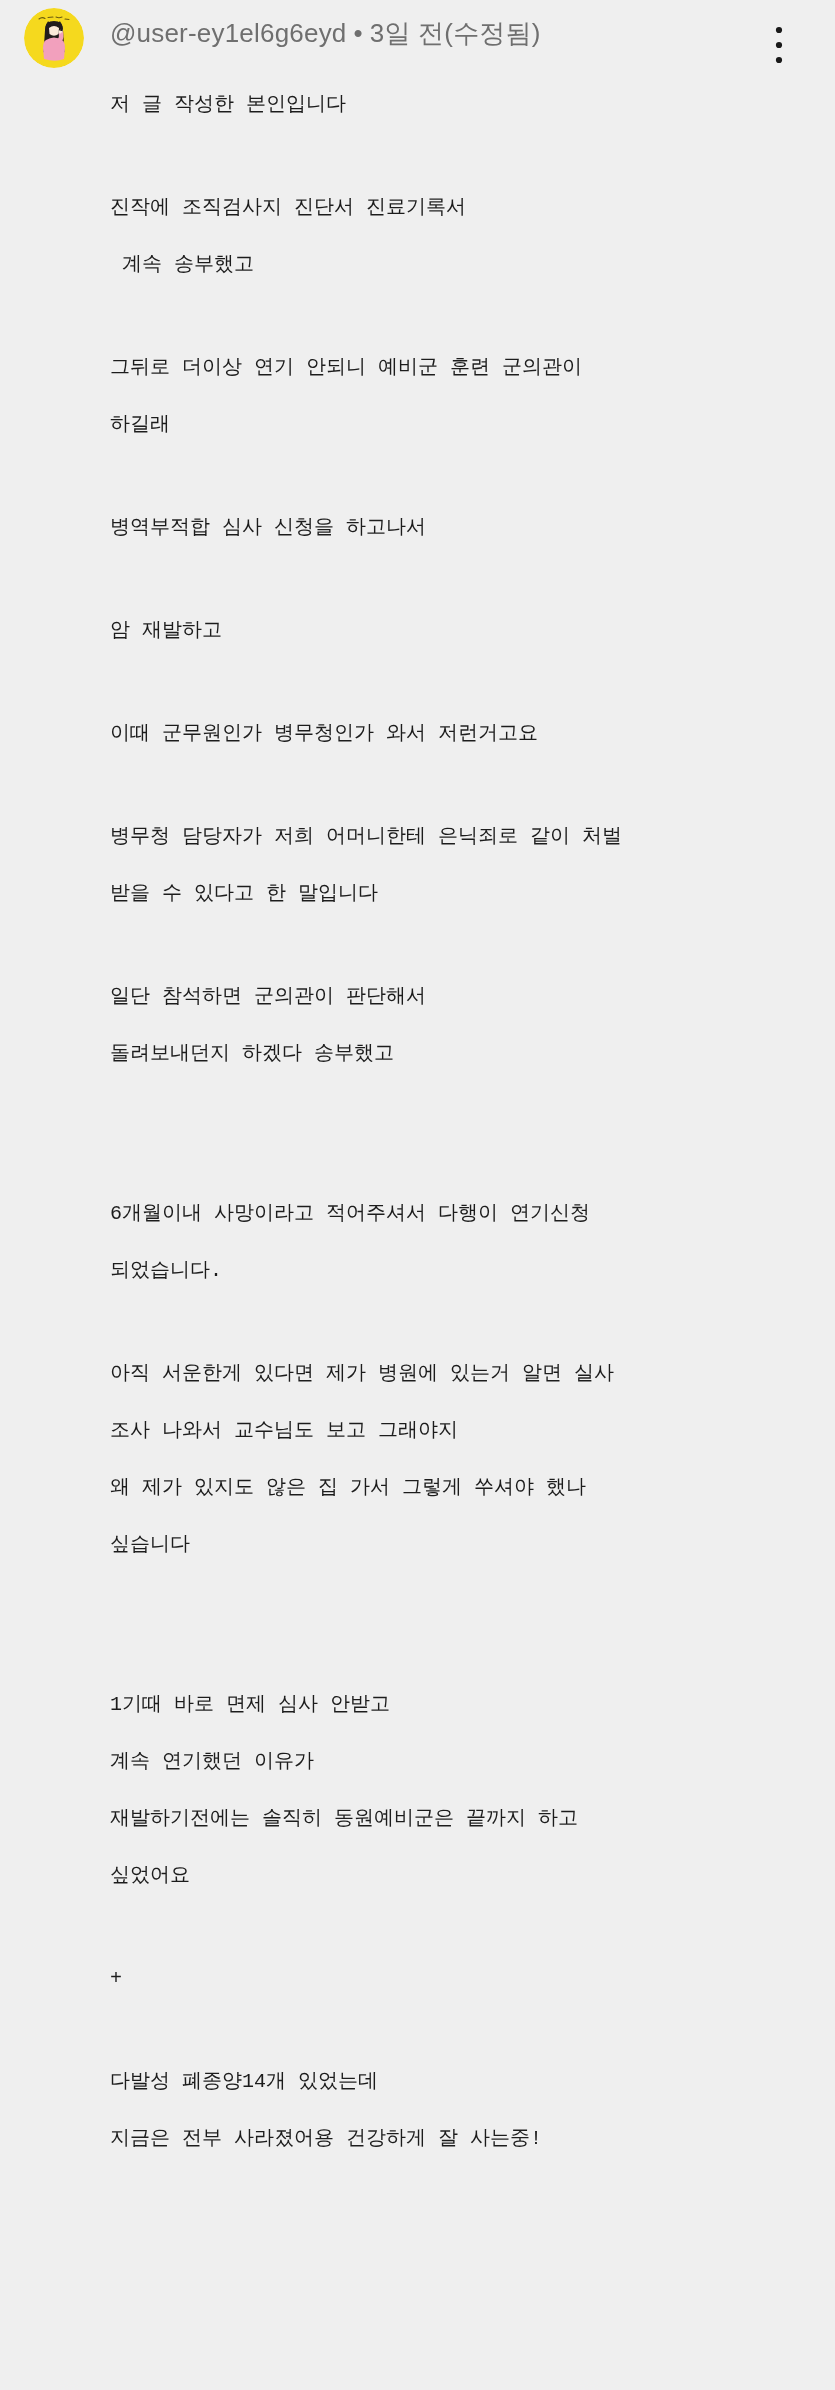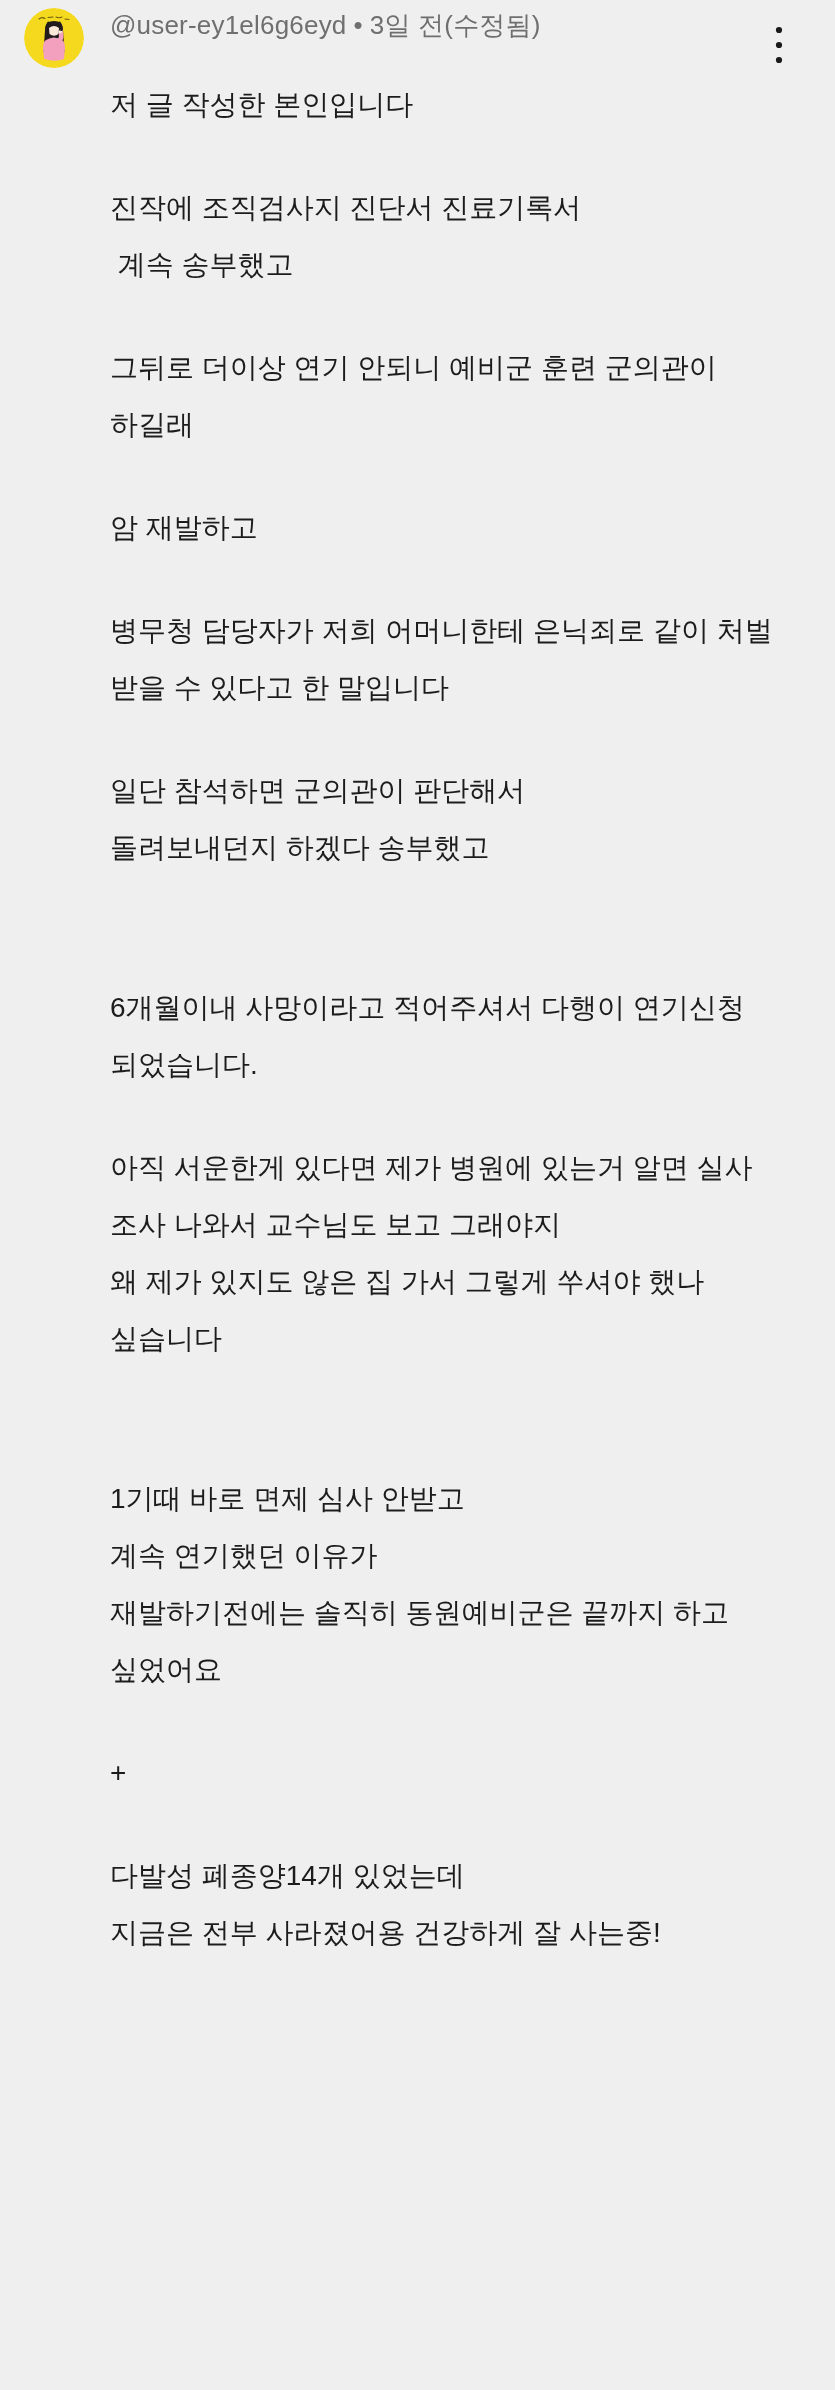--- a/index.html
+++ b/index.html
@@ -32,38 +32,38 @@
     cursor:pointer;
   }
   .avatar svg{display:block;width:100%;height:100%;}
   .content{flex:1;min-width:0;}
   .header-row{
     display:flex;
     align-items:flex-start;
     justify-content:space-between;
   }
   .header-meta{
-    margin-top:0;
+    margin-top:8px;
     font-size:26px;
     line-height:34px;
     color:var(--muted);
     letter-spacing:0.2px;
     white-space:nowrap;
   }
   .header-meta .sep{padding:0 7px;}
   .kebab{
     margin-top:14px;
     margin-right:-5px;
     width:34px;height:48px;
     display:flex;align-items:center;justify-content:center;
     background:none;border:none;cursor:pointer;
     color:#191919;
   }
   .body-text{margin-top:6px;}
-  .para{line-height:57px;font-size:28px;color:var(--text);}
+  .para{line-height:57px;font-size:20px;color:var(--text);font-family:Liberation Mono, monospace;}
   .para .line{white-space:pre-wrap;min-height:57px;}
   .para.gap-normal{margin-bottom:46px;}
   .para.gap-large{margin-bottom:103px;}
   .para.gap-none{margin-bottom:0;}
 </style>
 </head>
 <body>
 
 <div class="comment">
 
@@ -107,21 +107,27 @@
         </div>
         <div class="para gap-normal">
           <div class="line">진작에 조직검사지 진단서 진료기록서</div>
           <div class="line"> 계속 송부했고</div>
         </div>
         <div class="para gap-normal">
           <div class="line">그뒤로 더이상 연기 안되니 예비군 훈련 군의관이</div>
           <div class="line">하길래</div>
         </div>
         <div class="para gap-normal">
+          <div class="line">병역부적합 심사 신청을 하고나서</div>
+        </div>
+        <div class="para gap-normal">
           <div class="line">암 재발하고</div>
+        </div>
+        <div class="para gap-normal">
+          <div class="line">이때 군무원인가 병무청인가 와서 저런거고요</div>
         </div>
         <div class="para gap-normal">
           <div class="line">병무청 담당자가 저희 어머니한테 은닉죄로 같이 처벌</div>
           <div class="line">받을 수 있다고 한 말입니다</div>
         </div>
         <div class="para gap-large">
           <div class="line">일단 참석하면 군의관이 판단해서</div>
           <div class="line">돌려보내던지 하겠다 송부했고</div>
         </div>
         <div class="para gap-normal">

